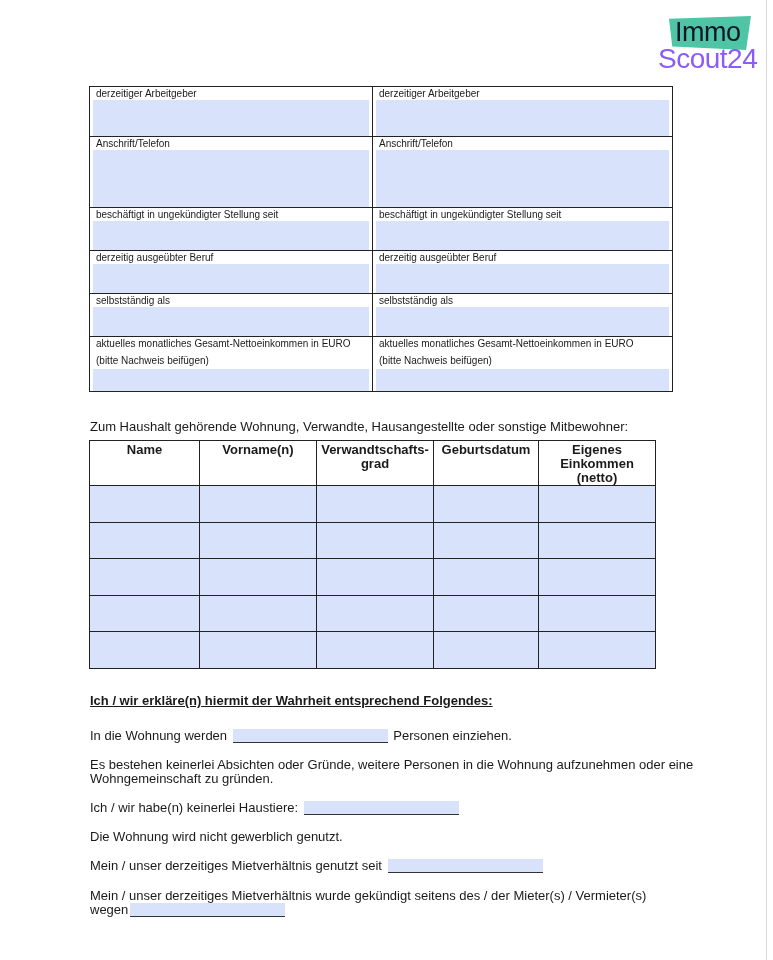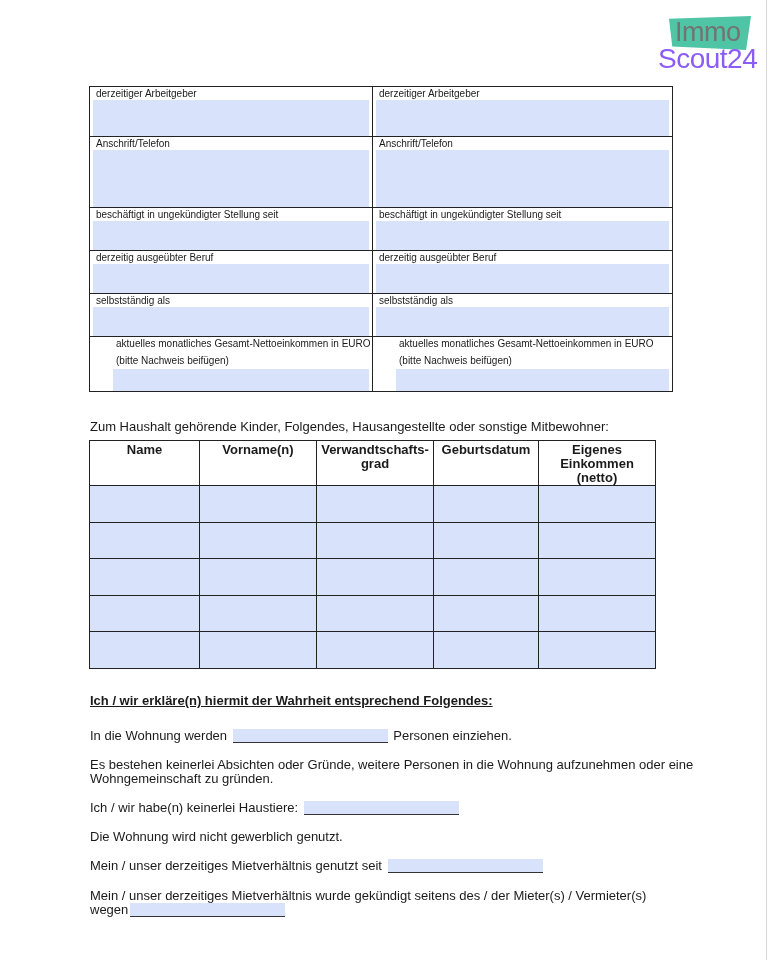--- a/index.html
+++ b/index.html
@@ -5,29 +5,29 @@
   * { box-sizing: border-box; margin: 0; padding: 0; }
   html, body { width: 773px; height: 960px; background: #ffffff; overflow: hidden; }
   body { position: relative; font-family: "Liberation Sans", sans-serif; color: #1a1a1a; }
 
   .right-edge { position: absolute; left: 766px; top: 0; width: 1px; height: 960px; background: #d8d8d8; }
 
   
   .logo { position: absolute; left: 657px; top: 14px; width: 102px; height: 62px; }
   .logo-flag { position: absolute; left: 12px; top: 2px; width: 82px; height: 34px; background: #4fc5a5;
     clip-path: polygon(0 8%, 100% 0, 94% 100%, 4% 90%); }
-  .logo-immo { position: absolute; left: 18px; top: 3px; font-size: 27px; color: #737373; letter-spacing: -0.5px; line-height: 30px; }
+  .logo-immo { position: absolute; left: 18px; top: 3px; font-size: 27px; color: #0f172a; letter-spacing: -0.5px; line-height: 30px; }
   .logo-scout { position: absolute; left: 1px; top: 30px; font-size: 28px; color: #8b5cf6; letter-spacing: -0.5px; line-height: 30px; }
 
   
   .emp-table { position: absolute; left: 89px; top: 86px; width: 584px; border: 1.5px solid #222;
     display: grid; grid-template-columns: 283px 1fr; }
   .emp-cell { border-bottom: 1.5px solid #222; position: relative; }
   .emp-cell.left { border-right: 1.5px solid #222; }
-  .emp-cell.last { border-bottom: none; margin-left: 20px; }
+  .emp-cell.last { border-bottom: none; }
   .emp-label { font-size: 10px; padding: 1px 3px 0 6px; height: 13px; line-height: 12px; white-space: nowrap; }
   .emp-field { background: #d8e2fb; margin: 0 3px 0 3px; }
 
   .section-title { position: absolute; left: 90px; top: 419px; font-size: 13px; }
 
   
   .hh-table { position: absolute; left: 89px; top: 440px; width: 566px; border-collapse: collapse; table-layout: fixed; }
   .hh-table th, .hh-table td { border: 1.5px solid #222; }
   .hh-table th { font-weight: bold; font-size: 13px; line-height: 14px; vertical-align: top; text-align: center; height: 45px; padding-top: 2px; }
   .hh-table td { height: 36.5px; background: #d8e2fb; padding: 0; }
@@ -99,21 +99,21 @@
     <div class="emp-label" style="margin-top:4px">(bitte Nachweis beifügen)</div>
     <div class="emp-field" style="height:22px;margin-top:2px"></div>
   </div>
   <div class="emp-cell last">
     <div class="emp-label">aktuelles monatliches Gesamt-Nettoeinkommen in EURO</div>
     <div class="emp-label" style="margin-top:4px">(bitte Nachweis beifügen)</div>
     <div class="emp-field" style="height:22px;margin-top:2px"></div>
   </div>
 </div>
 
-<div class="section-title">Zum Haushalt gehörende Kinder, Folgendes, Hausangestellte oder sonstige Mitbewohner:</div>
+<div class="section-title">Zum Haushalt gehörende Wohnung, Verwandte, Hausangestellte oder sonstige Mitbewohner:</div>
 
 <table class="hh-table">
   <colgroup>
     <col style="width:110px">
       <col style="width:117px">
       <col style="width:117px">
       <col style="width:105px">
       <col style="width:117px">
   </colgroup>
   <thead>

